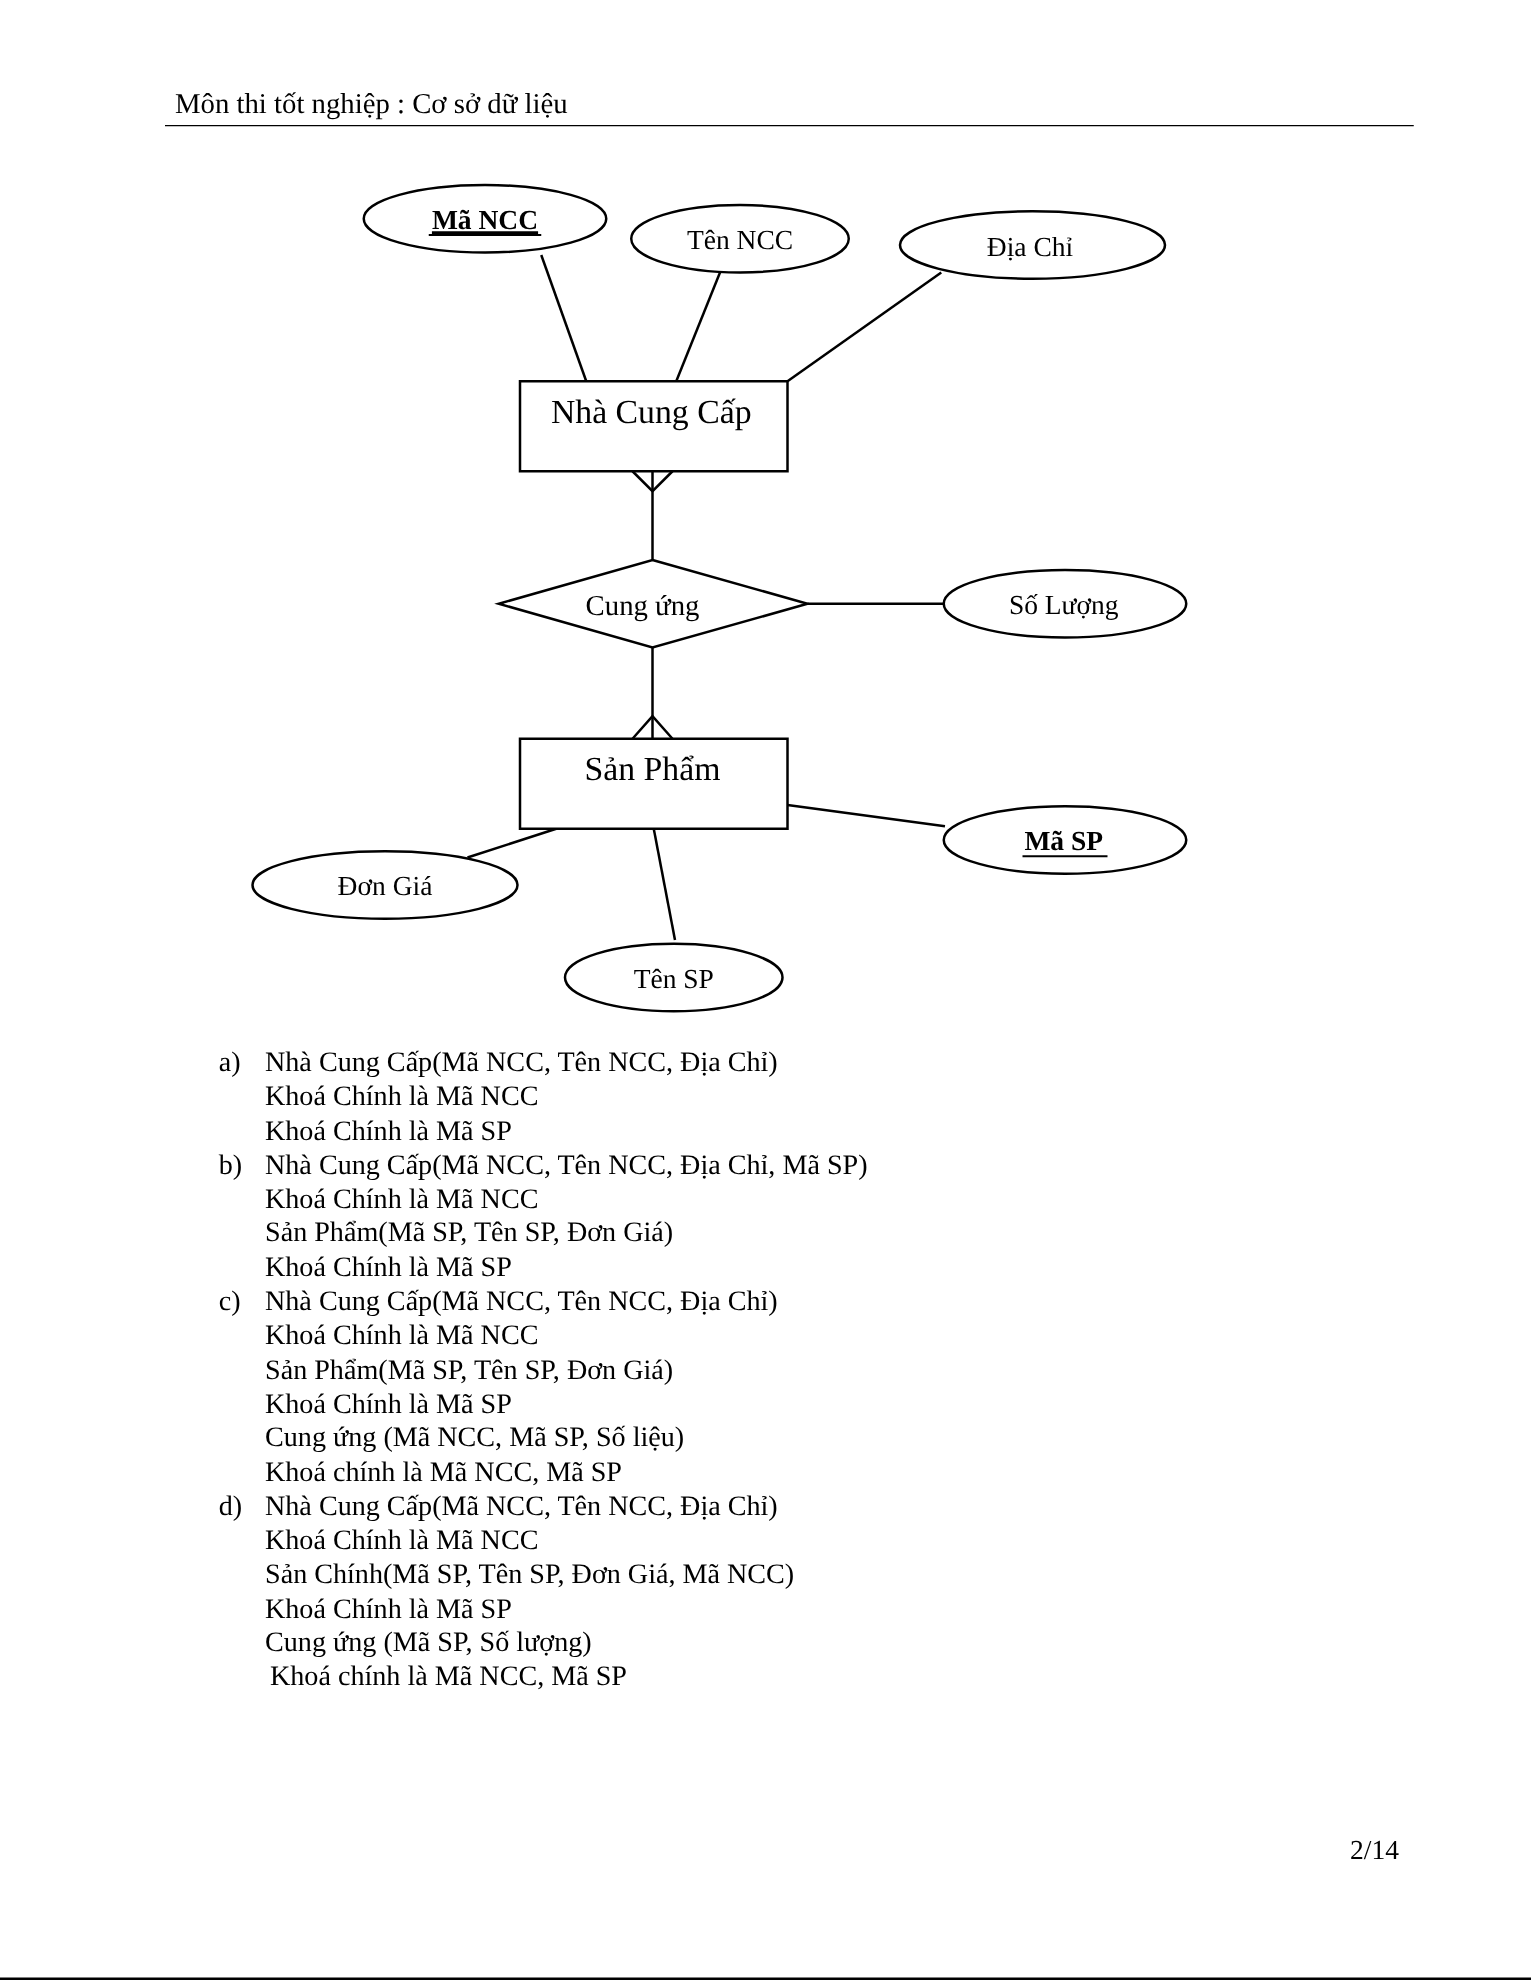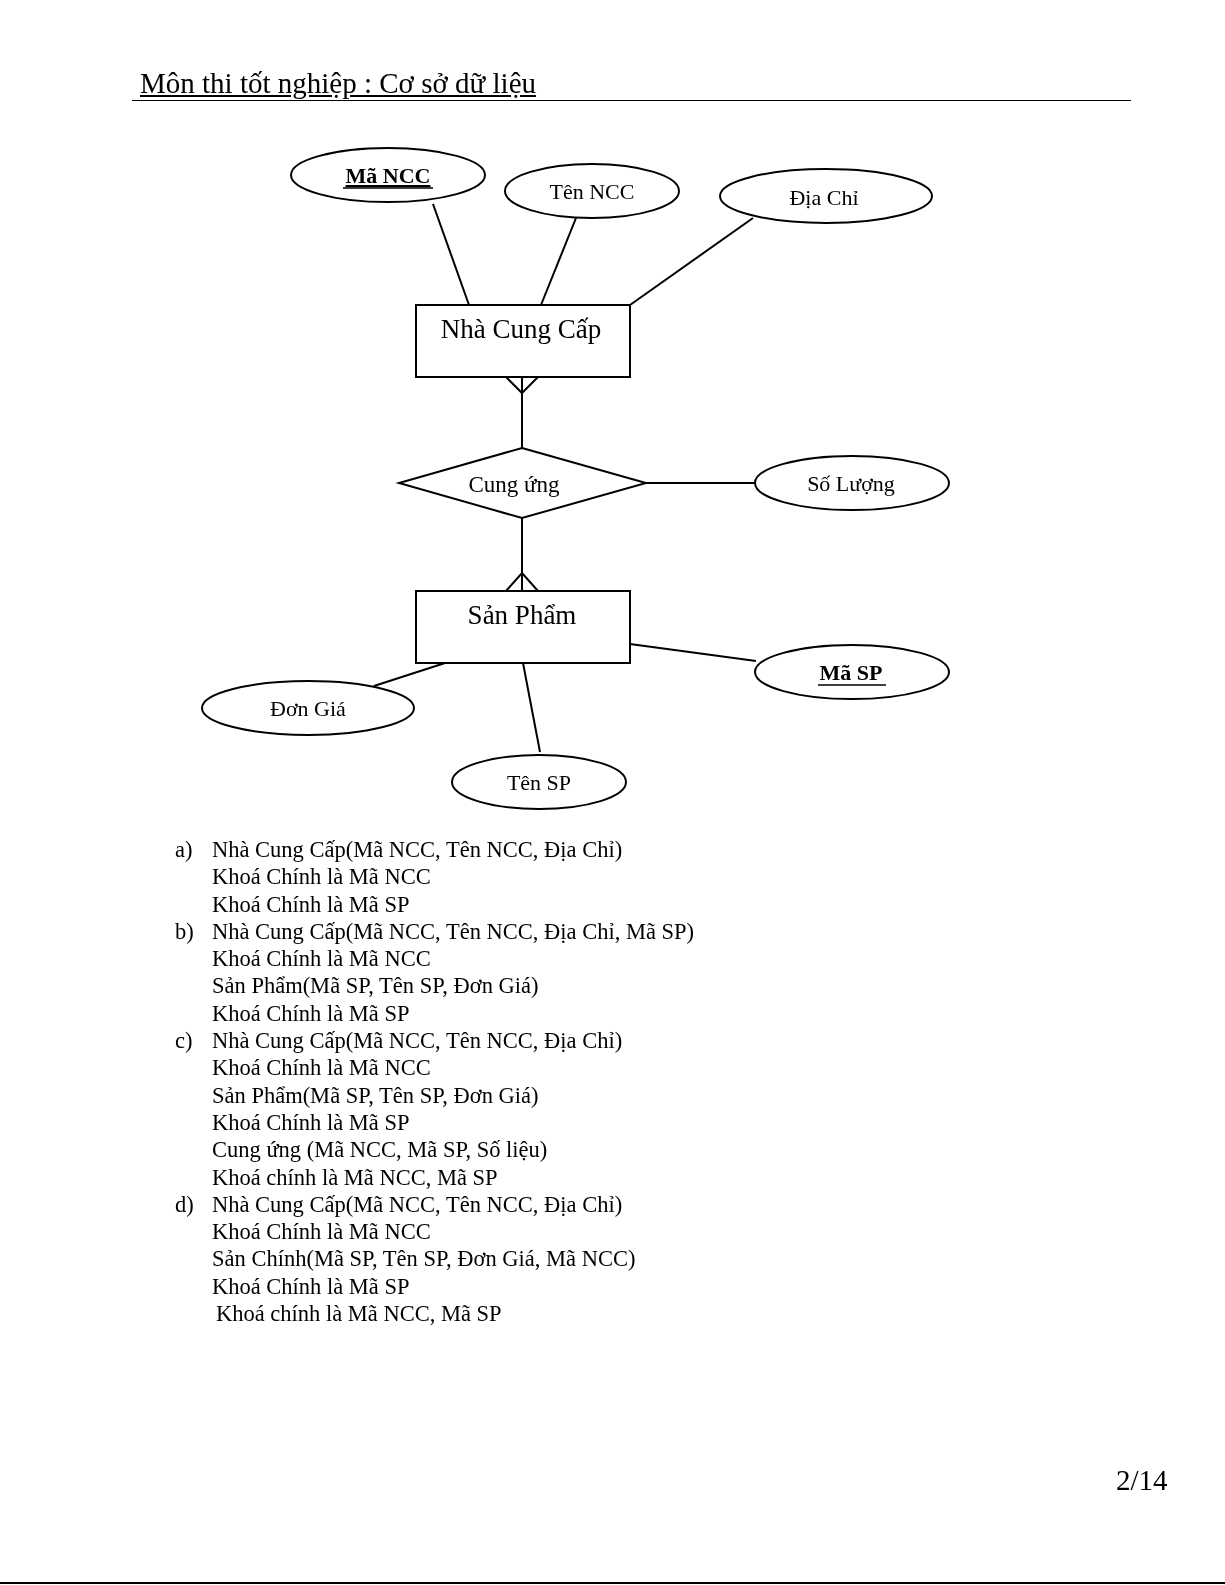--- a/index.html
+++ b/index.html
@@ -12,24 +12,23 @@
       height: 1585px;
       position: relative;
       overflow: hidden;
       font-family: "Liberation Serif", "DejaVu Serif", serif;
       color: #000000;
     }
     .page-header {
       position: absolute;
       left: 140px;
       top: 68px;
-      font-size: 29px;
+      font-size: 23px;
       line-height: 30px;
       white-space: nowrap;
-      text-decoration: underline;
     }
     .header-rule {
       position: absolute;
       left: 132px;
       top: 100px;
       width: 999px;
       height: 0;
       border-top: 1.6px solid #000;
     }
     .er-diagram {
@@ -71,23 +70,23 @@
     }
     .option-line {
       display: block;
       white-space: nowrap;
     }
     .option-line.shifted {
       padding-left: 4px;
     }
     .page-number {
       position: absolute;
-      left: 1116px;
+      left: 1080px;
       top: 1466px;
-      font-size: 29px;
+      font-size: 22px;
       line-height: 28px;
     }
     .footer-rule {
       position: absolute;
       left: 0;
       top: 1582px;
       width: 1225px;
       height: 0;
       border-top: 2px solid #000;
     }
@@ -190,18 +189,19 @@
     <span class="option-line">Khoá Chính là Mã SP</span>
     <span class="option-line">Cung ứng (Mã NCC, Mã SP, Số liệu)</span>
     <span class="option-line">Khoá chính là Mã NCC, Mã SP</span>
   </div>
   <div class="option">
     <span class="option-letter">d)</span>
     <span class="option-line">Nhà Cung Cấp(Mã NCC, Tên NCC, Địa Chỉ)</span>
     <span class="option-line">Khoá Chính là Mã NCC</span>
     <span class="option-line">Sản Chính(Mã SP, Tên SP, Đơn Giá, Mã NCC)</span>
     <span class="option-line">Khoá Chính là Mã SP</span>
+    <span class="option-line">Cung ứng (Mã SP, Số lượng)</span>
     <span class="option-line shifted">Khoá chính là Mã NCC, Mã SP</span>
   </div>
 </div>
 
 <div class="page-number">2/14</div>
 <div class="footer-rule"></div>
 
 </body></html>

